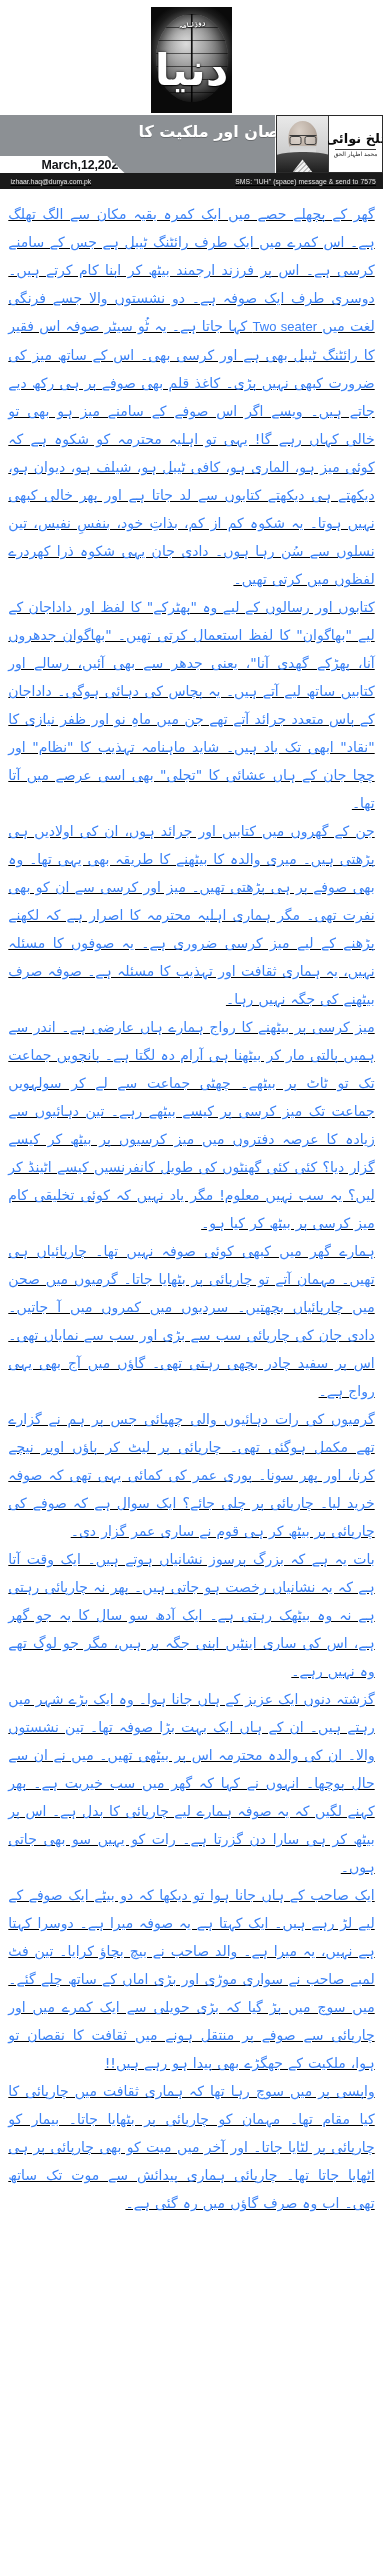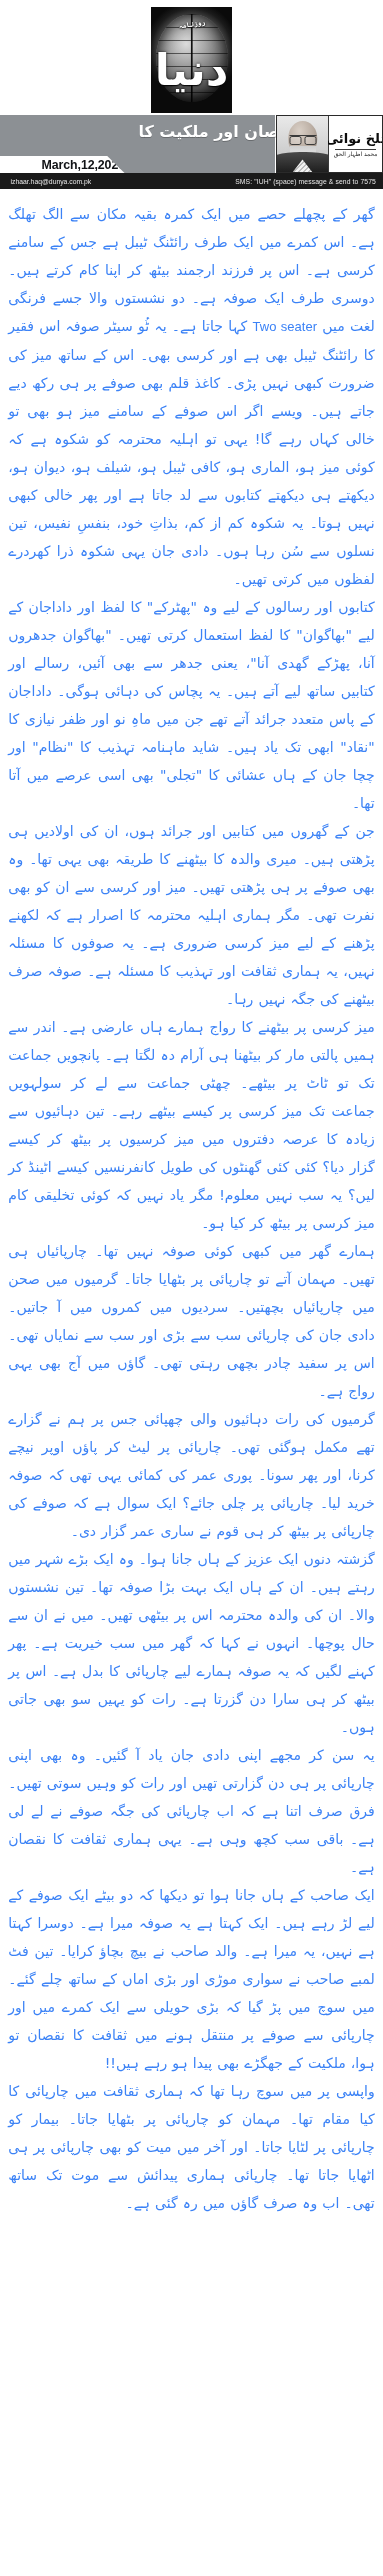--- a/index.html
+++ b/index.html
@@ -9,20 +9,21 @@
     background:#ffffff;
     font-family:"Liberation Sans", sans-serif;
     -webkit-font-smoothing:antialiased;
   }
   .page{
     position:relative;
     width:383px;
     min-height:2576px;
     background:#ffffff;
     overflow:hidden;
+    text-decoration:underline;
   }
 
   
   .masthead-wrap{
     width:383px;
     padding-top:7px;
     display:flex;
     justify-content:center;
     align-items:flex-start;
   }
@@ -354,20 +355,20 @@
     <span class="email-text">izhaar.haq@dunya.com.pk</span>
   </div>
 
   <div class="article">
       <p>گھر کے پچھلے حصے میں ایک کمرہ بقیہ مکان سے الگ تھلگ ہے۔ اس کمرے میں ایک طرف رائٹنگ ٹیبل ہے جس کے سامنے کرسی ہے۔ اس پر فرزند ارجمند بیٹھ کر اپنا کام کرتے ہیں۔ دوسری طرف ایک صوفہ ہے۔ دو نشستوں والا جسے فرنگی لغت میں <span class="ltr">Two seater</span> کہا جاتا ہے۔ یہ ٹُو سیٹر صوفہ اس فقیر کا رائٹنگ ٹیبل بھی ہے اور کرسی بھی۔ اس کے ساتھ میز کی ضرورت کبھی نہیں پڑی۔ کاغذ قلم بھی صوفے پر ہی رکھ دیے جاتے ہیں۔ ویسے اگر اس صوفے کے سامنے میز ہو بھی تو خالی کہاں رہے گا! یہی تو اہلیہ محترمہ کو شکوہ ہے کہ کوئی میز ہو، الماری ہو، کافی ٹیبل ہو، شیلف ہو، دیوان ہو، دیکھتے ہی دیکھتے کتابوں سے لد جاتا ہے اور پھر خالی کبھی نہیں ہوتا۔ یہ شکوہ کم از کم، بذاتِ خود، بنفسِ نفیس، تین نسلوں سے سُن رہا ہوں۔ دادی جان یہی شکوہ ذرا کھردرے لفظوں میں کرتی تھیں۔</p>
       <p>کتابوں اور رسالوں کے لیے وہ "پھٹرکے" کا لفظ اور داداجان کے لیے "بھاگوان" کا لفظ استعمال کرتی تھیں۔ "بھاگوان جدھروں آنا، پھڑکے گھدی آنا"، یعنی جدھر سے بھی آئیں، رسالے اور کتابیں ساتھ لیے آتے ہیں۔ یہ پچاس کی دہائی ہوگی۔ داداجان کے پاس متعدد جرائد آتے تھے جن میں ماہِ نو اور ظفر نیازی کا "نقاد" ابھی تک یاد ہیں۔ شاید ماہنامہ تہذیب کا "نظام" اور چچا جان کے ہاں عشائی کا "تجلی" بھی اسی عرصے میں آتا تھا۔</p>
       <p>جن کے گھروں میں کتابیں اور جرائد ہوں، ان کی اولادیں ہی پڑھتی ہیں۔ میری والدہ کا بیٹھنے کا طریقہ بھی یہی تھا۔ وہ بھی صوفے پر ہی پڑھتی تھیں۔ میز اور کرسی سے ان کو بھی نفرت تھی۔ مگر ہماری اہلیہ محترمہ کا اصرار ہے کہ لکھنے پڑھنے کے لیے میز کرسی ضروری ہے۔ یہ صوفوں کا مسئلہ نہیں، یہ ہماری ثقافت اور تہذیب کا مسئلہ ہے۔ صوفہ صرف بیٹھنے کی جگہ نہیں رہا۔</p>
       <p>میز کرسی پر بیٹھنے کا رواج ہمارے ہاں عارضی ہے۔ اندر سے ہمیں پالتی مار کر بیٹھنا ہی آرام دہ لگتا ہے۔ پانچویں جماعت تک تو ٹاٹ پر بیٹھے۔ چھٹی جماعت سے لے کر سولہویں جماعت تک میز کرسی پر کیسے بیٹھے رہے۔ تین دہائیوں سے زیادہ کا عرصہ دفتروں میں میز کرسیوں پر بیٹھ کر کیسے گزار دیا؟ کئی کئی گھنٹوں کی طویل کانفرنسیں کیسے اٹینڈ کر لیں؟ یہ سب نہیں معلوم! مگر یاد نہیں کہ کوئی تخلیقی کام میز کرسی پر بیٹھ کر کیا ہو۔</p>
       <p>ہمارے گھر میں کبھی کوئی صوفہ نہیں تھا۔ چارپائیاں ہی تھیں۔ مہمان آتے تو چارپائی پر بٹھایا جاتا۔ گرمیوں میں صحن میں چارپائیاں بچھتیں۔ سردیوں میں کمروں میں آ جاتیں۔ دادی جان کی چارپائی سب سے بڑی اور سب سے نمایاں تھی۔ اس پر سفید چادر بچھی رہتی تھی۔ گاؤں میں آج بھی یہی رواج ہے۔</p>
       <p>گرمیوں کی رات دہائیوں والی چھپائی جس پر ہم نے گزارے تھے مکمل ہوگئی تھی۔ چارپائی پر لیٹ کر پاؤں اوپر نیچے کرنا، اور پھر سونا۔ پوری عمر کی کمائی یہی تھی کہ صوفہ خرید لیا۔ چارپائی پر چلی جائے؟ ایک سوال ہے کہ صوفے کی چارپائی پر بیٹھ کر ہی قوم نے ساری عمر گزار دی۔</p>
+      <p>بات یہ ہے کہ بزرگ پرسوز نشانیاں ہوتے ہیں۔ ایک وقت آتا ہے کہ یہ نشانیاں رخصت ہو جاتی ہیں۔ پھر نہ چارپائی رہتی ہے نہ وہ بیٹھک رہتی ہے۔ ایک آدھ سو سال کا یہ جو گھر ہے، اس کی ساری اینٹیں اپنی جگہ پر ہیں، مگر جو لوگ تھے وہ نہیں رہے۔</p>
       <p>گزشتہ دنوں ایک عزیز کے ہاں جانا ہوا۔ وہ ایک بڑے شہر میں رہتے ہیں۔ ان کے ہاں ایک بہت بڑا صوفہ تھا۔ تین نشستوں والا۔ ان کی والدہ محترمہ اس پر بیٹھی تھیں۔ میں نے ان سے حال پوچھا۔ انہوں نے کہا کہ گھر میں سب خیریت ہے۔ پھر کہنے لگیں کہ یہ صوفہ ہمارے لیے چارپائی کا بدل ہے۔ اس پر بیٹھ کر ہی سارا دن گزرتا ہے۔ رات کو یہیں سو بھی جاتی ہوں۔</p>
-      <p>یہ سن کر مجھے اپنی دادی جان یاد آ گئیں۔ وہ بھی اپنی چارپائی پر ہی دن گزارتی تھیں اور رات کو وہیں سوتی تھیں۔ فرق صرف اتنا ہے کہ اب چارپائی کی جگہ صوفے نے لے لی ہے۔ باقی سب کچھ وہی ہے۔ یہی ہماری ثقافت کا نقصان ہے۔</p>
       <p>ایک صاحب کے ہاں جانا ہوا تو دیکھا کہ دو بیٹے ایک صوفے کے لیے لڑ رہے ہیں۔ ایک کہتا ہے یہ صوفہ میرا ہے۔ دوسرا کہتا ہے نہیں، یہ میرا ہے۔ والد صاحب نے بیچ بچاؤ کرایا۔ تین فٹ لمبے صاحب نے سواری موڑی اور بڑی اماں کے ساتھ چلے گئے۔ میں سوچ میں پڑ گیا کہ بڑی حویلی سے ایک کمرے میں اور چارپائی سے صوفے پر منتقل ہونے میں ثقافت کا نقصان تو ہوا، ملکیت کے جھگڑے بھی پیدا ہو رہے ہیں!!</p>
       <p>واپسی پر میں سوچ رہا تھا کہ ہماری ثقافت میں چارپائی کا کیا مقام تھا۔ مہمان کو چارپائی پر بٹھایا جاتا۔ بیمار کو چارپائی پر لٹایا جاتا۔ اور آخر میں میت کو بھی چارپائی پر ہی اٹھایا جاتا تھا۔ چارپائی ہماری پیدائش سے موت تک ساتھ تھی۔ اب وہ صرف گاؤں میں رہ گئی ہے۔</p>
     </div>
 
 </div>
 
 
 </body></html>

